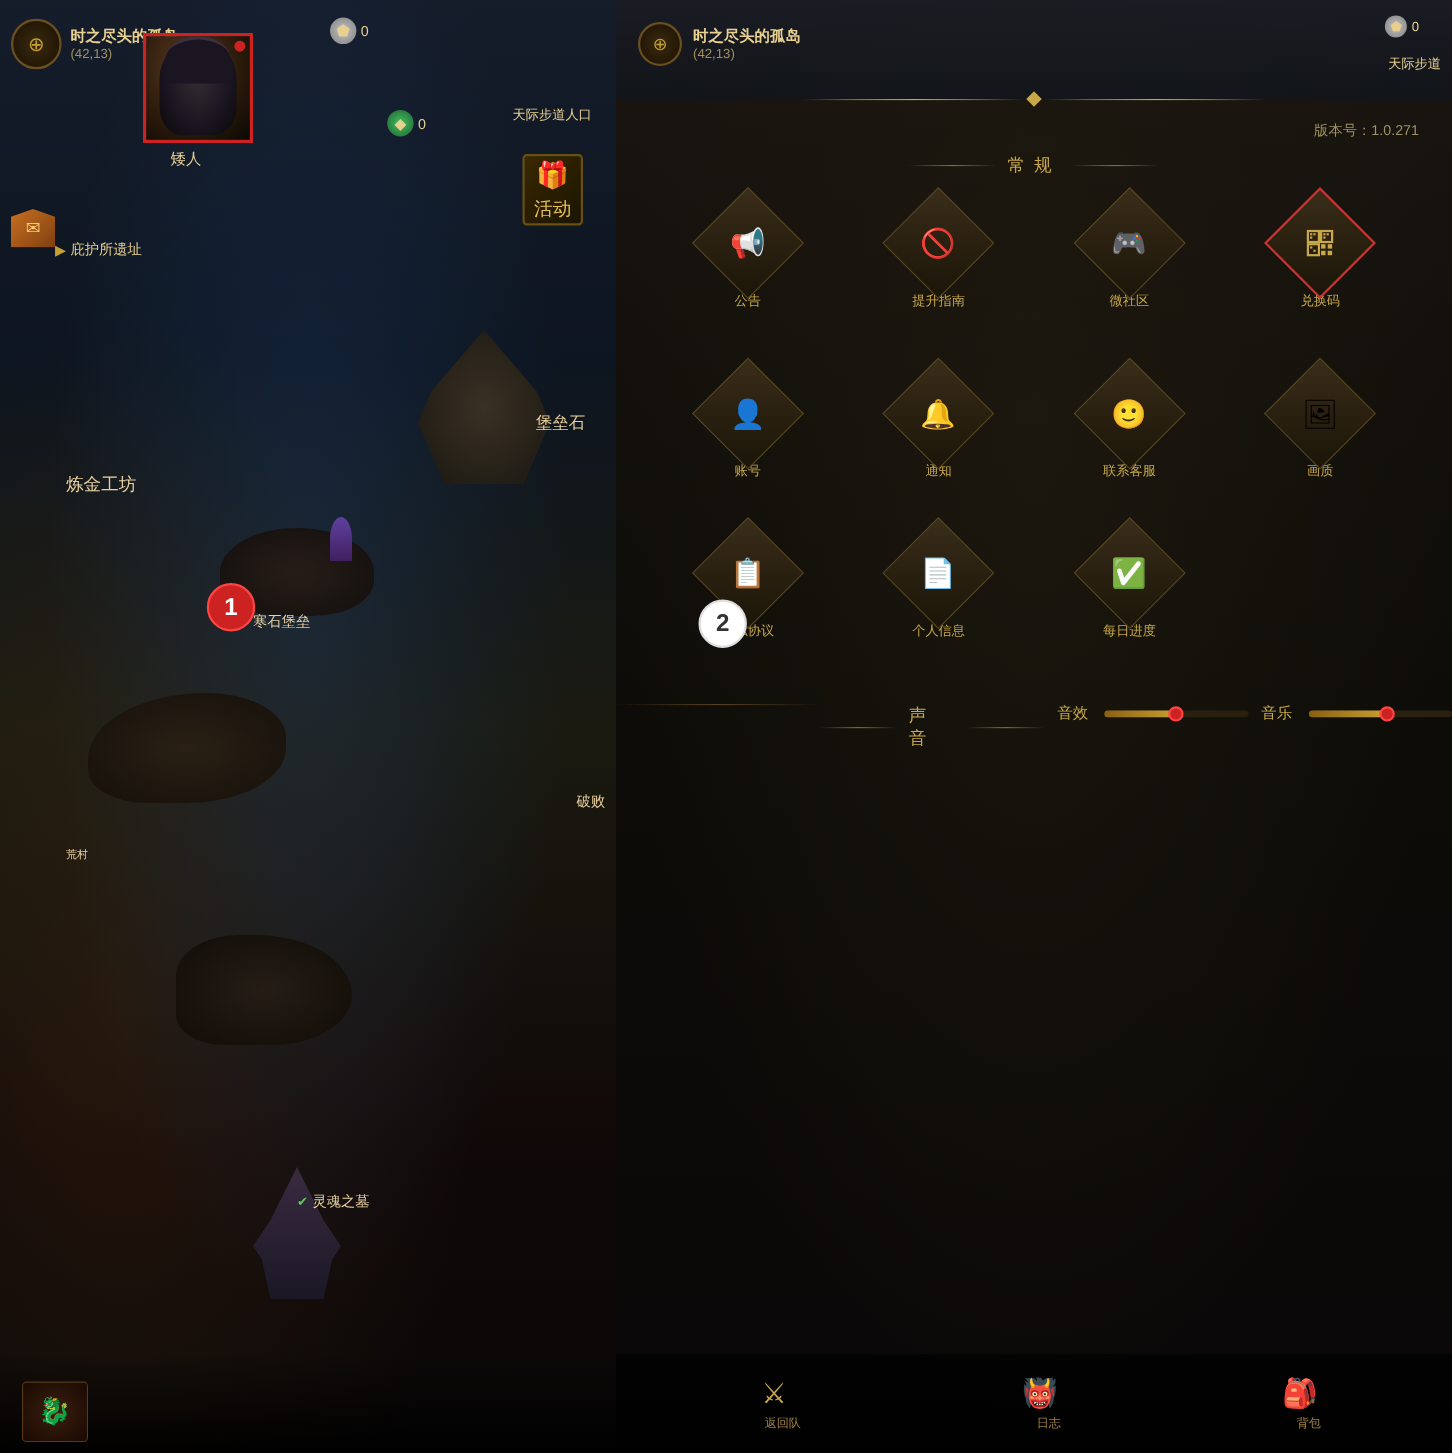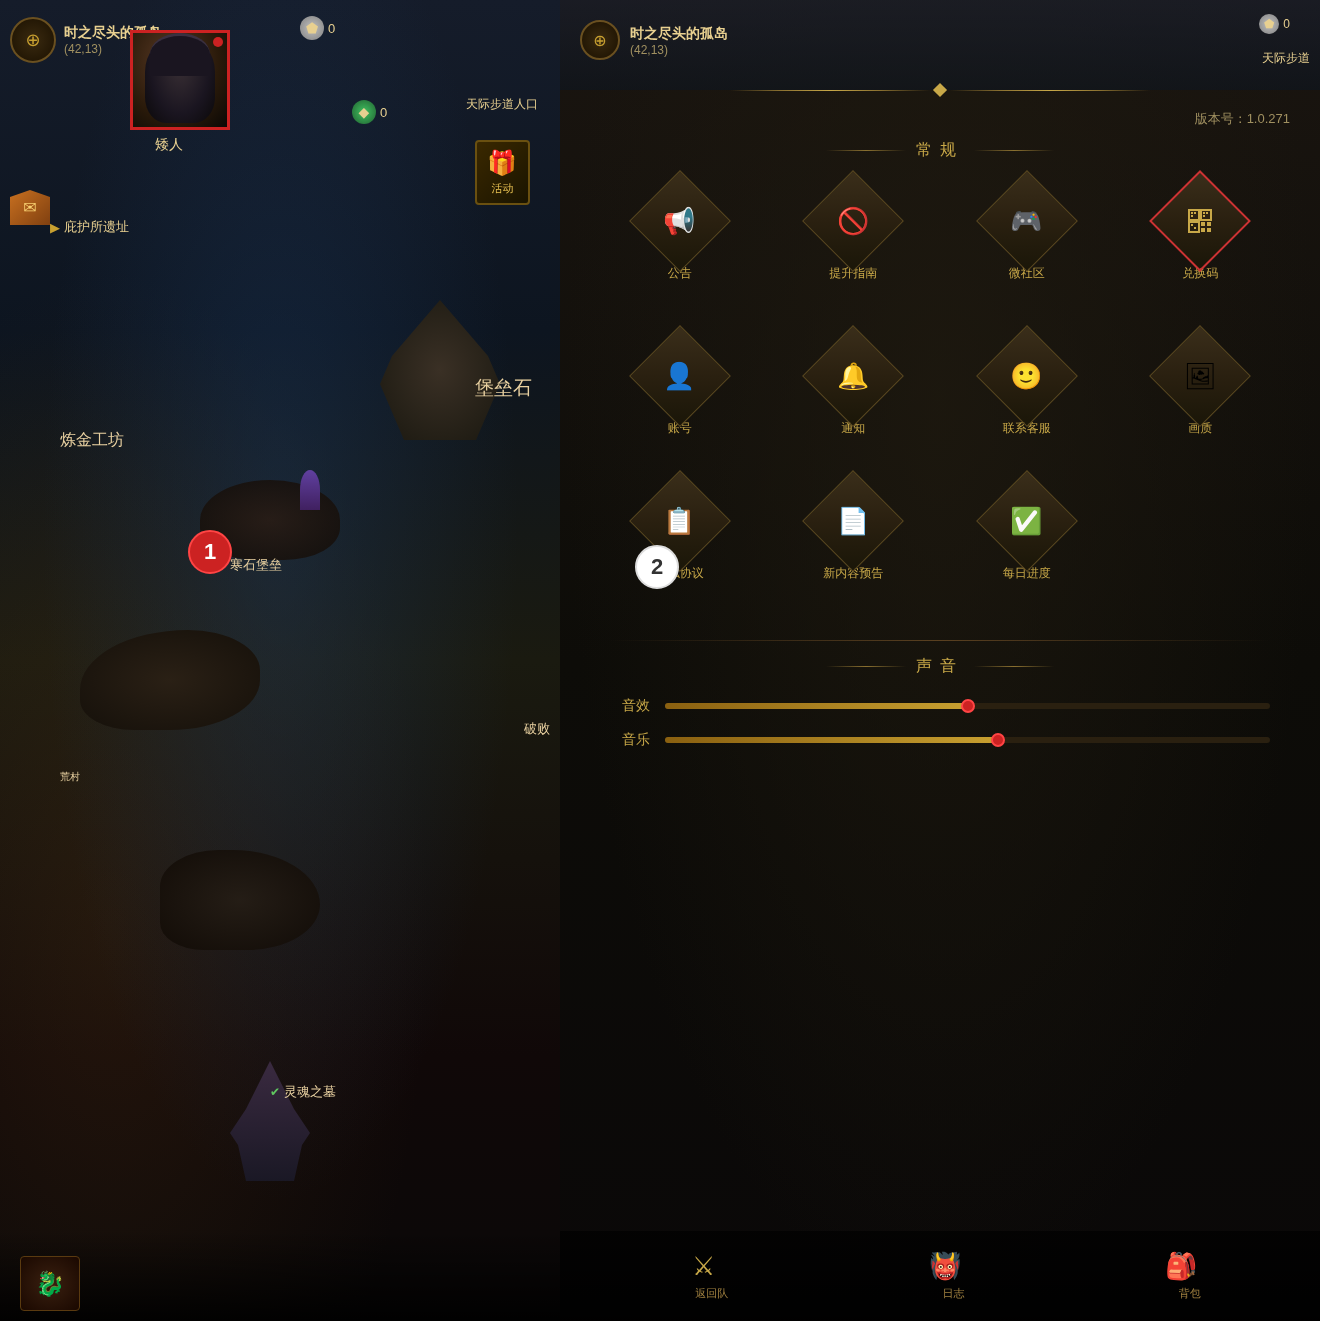--- a/index.html
+++ b/index.html
@@ -133,21 +133,21 @@
       border-radius: 4px;
       display: flex; flex-direction: column; align-items: center; justify-content: center;
       gap: 4px;
       cursor: pointer;
     }
     .activity-icon {
       font-size: 24px;
     }
     .activity-label {
       color: #e8c050;
-      font-size: 11px;
+      font-size: 17px;
     }
 
     
     .mail-icon-wrap {
       position: absolute;
       top: 190px; left: 10px;
       width: 40px; height: 35px;
       background: linear-gradient(135deg, #c87020, #804010);
       clip-path: polygon(0 20%, 50% 0%, 100% 20%, 100% 100%, 0 100%);
       display: flex; align-items: center; justify-content: center;
@@ -170,21 +170,21 @@
       top: 96px; right: 22px;
       color: #e8d090;
       font-size: 12px;
     }
 
     
     .label-castle {
       position: absolute;
       top: 375px; right: 28px;
       color: #e8d0a0;
-      font-size: 19px;
+      font-size: 15px;
     }
     .label-alchemy {
       position: absolute;
       top: 430px; left: 60px;
       color: #e8d0a0;
       font-size: 16px;
     }
     .label-coldstone {
       position: absolute;
       top: 556px; left: 230px;
@@ -362,21 +362,21 @@
       display: grid;
       grid-template-columns: repeat(3, 1fr) 1fr;
       gap: 14px;
       padding: 10px;
     }
 
     
     .sound-section {
       position: absolute;
       top: 640px; left: 0; right: 0;
-      display: flex; flex-direction: column; align-items: center; font-family: Liberation Mono, monospace;
+      display: flex; align-items: flex-start; font-family: Liberation Mono, monospace;
     }
     .sound-title {
       color: #c8a848;
       font-size: 16px;
       letter-spacing: 8px;
       display: flex; align-items: center; gap: 10px;
       margin-bottom: 20px;
     }
 
     
@@ -778,21 +778,21 @@
         <div class="diamond-content">📋</div>
       </div>
       <span class="settings-label">隐私协议</span>
     </div>
 
     <div class="settings-item">
       <div class="diamond-wrap">
         <div class="diamond-bg"></div>
         <div class="diamond-content">📄</div>
       </div>
-      <span class="settings-label">新内容预告</span>
+      <span class="settings-label">个人信息</span>
     </div>
 
     <div class="settings-item">
       <div class="diamond-wrap">
         <div class="diamond-bg"></div>
         <div class="diamond-content">✅</div>
       </div>
       <span class="settings-label">每日进度</span>
     </div>
   </div>

